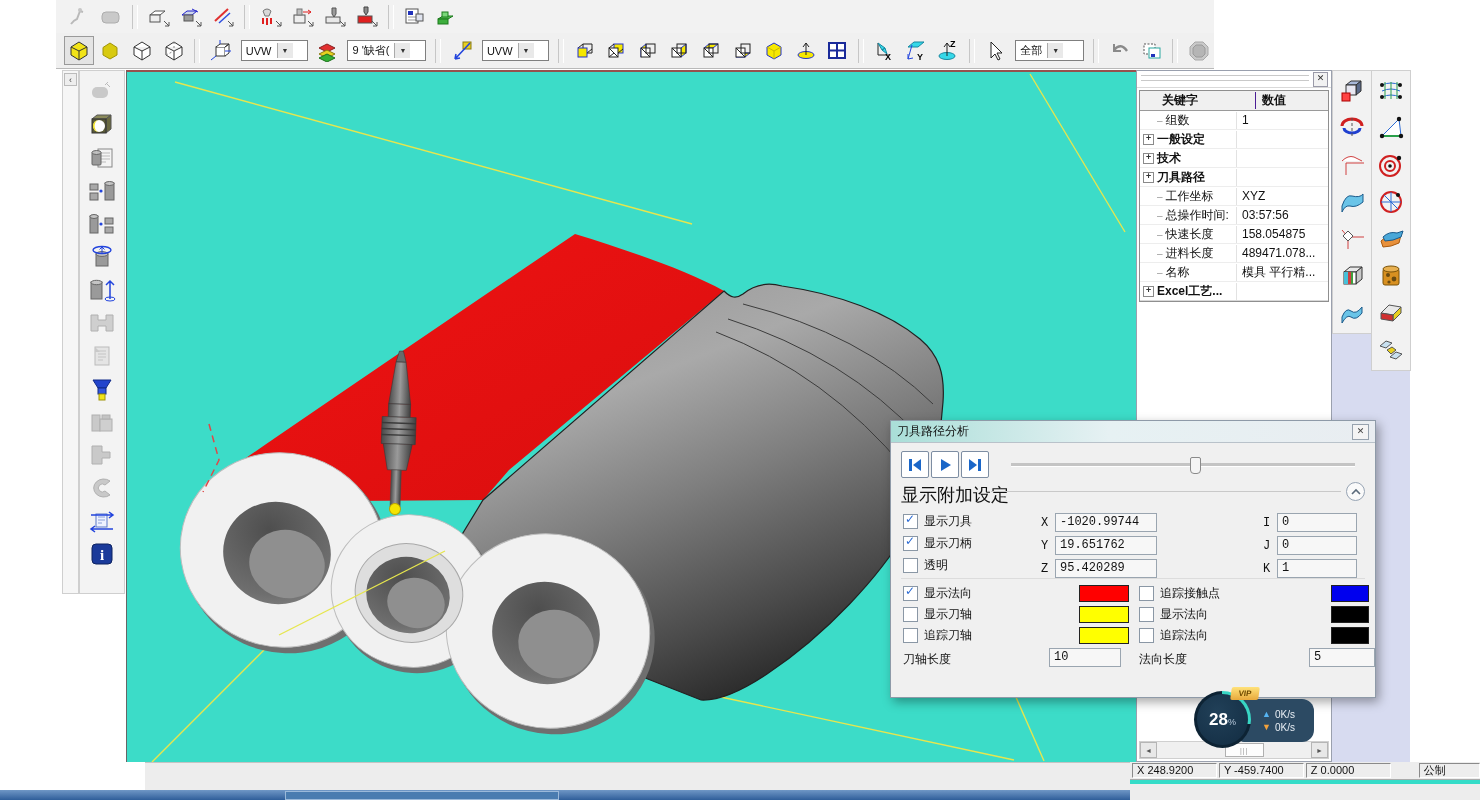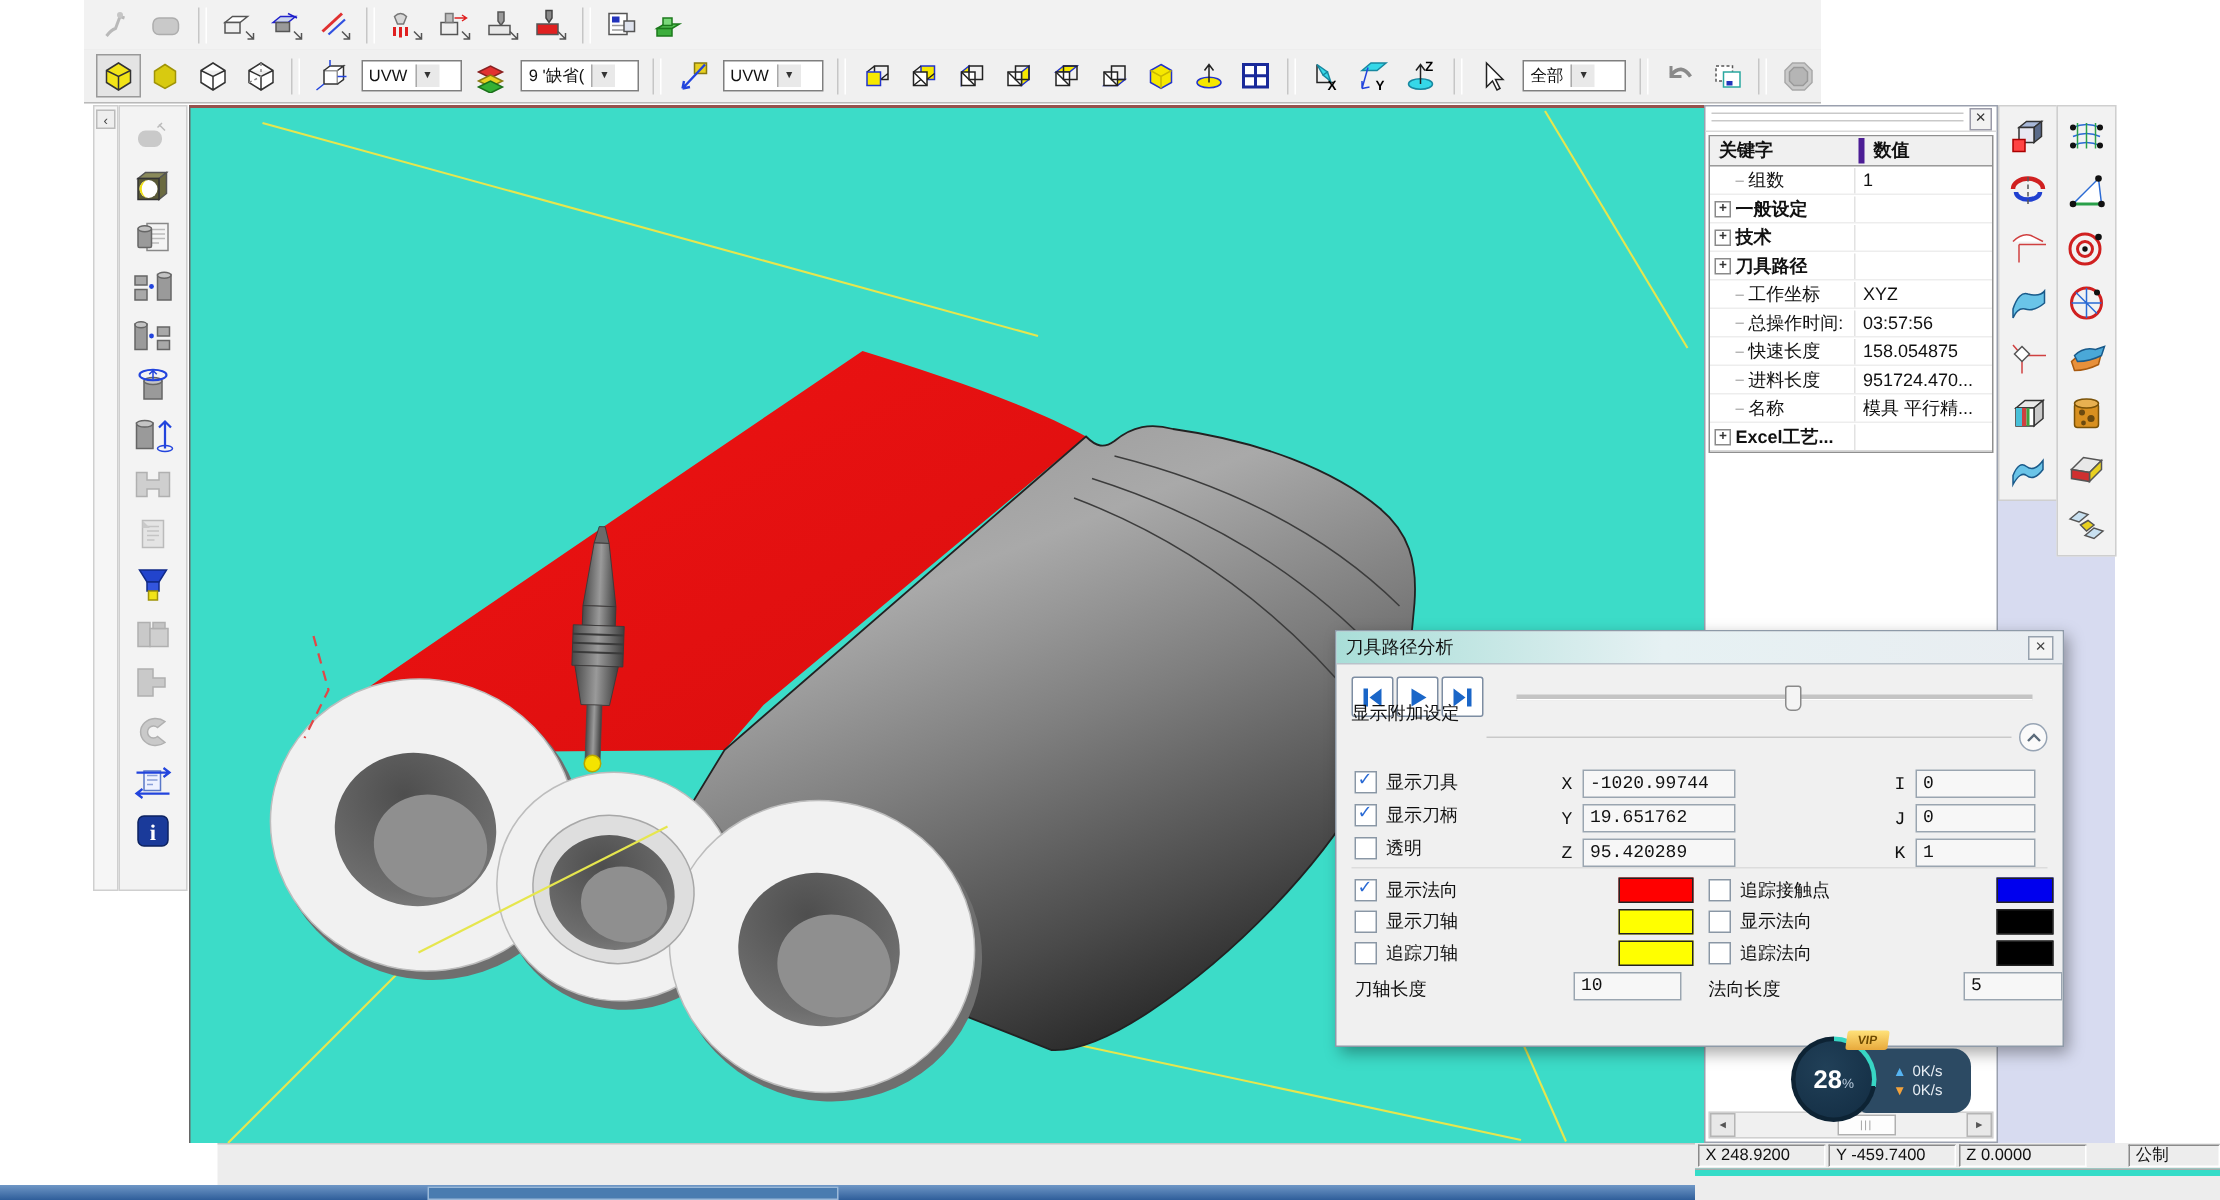--- a/index.html
+++ b/index.html
@@ -30,21 +30,21 @@
       border-top:2px solid #96524e;border-left:1px solid #666;box-sizing:border-box}
   #viewport svg{display:block}
   
   #rightpanel{left:1136px;top:70px;width:196px;height:692px;background:#fff;border:1px solid #9aa0ae;box-sizing:border-box}
   #rp-top{height:16px;border-bottom:1px solid #d9d9d9;position:relative}
   #rp-top .groove{position:absolute;left:4px;right:22px;height:2px;border-top:1px solid #c9c9c9;border-bottom:1px solid #fff}
   #rp-close{position:absolute;right:3px;top:1px;width:13px;height:13px;border:1px solid #9a9aa8;background:#f2f2f2;
       font-size:9px;line-height:11px;text-align:center;color:#333}
   .tbl{margin:2px;border:1px solid #8f8f8f}
   .thead{display:flex;height:19px;background:#f0f0f0;border-bottom:1px solid #9a9a9a;align-items:center}
-  .thead .hk{width:93px;padding-left:6px;border-right:4px solid #4c1d95;font-weight:bold}
+  .thead .hk{width:93px;padding-left:22px;border-right:1px solid #4c1d95;font-weight:bold}
   .thead .hv{padding-left:6px;font-weight:bold}
   .trow{display:flex;height:18px;align-items:center;border-bottom:1px solid #ededed}
   .trow .key{width:93px;padding-left:3px;display:flex;align-items:center;gap:3px;border-right:1px solid #e2e2e2;
       white-space:nowrap;overflow:hidden}
   .trow .val{padding-left:5px;white-space:nowrap;overflow:hidden}
   .exp{visibility:hidden;flex:0 0 9px;width:9px;height:9px;border:1px solid #8a8a8a;background:#fff;
       font-size:9px;line-height:7px;text-align:center;color:#333}
   .exp.on{visibility:visible}
   .trow:has(.exp.on){font-weight:bold}
   .tick{color:#999;font-size:10px}
@@ -67,21 +67,21 @@
       box-shadow:3px 4px 10px rgba(0,0,0,.35);box-sizing:border-box;z-index:5}
   #dlg-title{height:21px;background:linear-gradient(90deg,#a9ded8,#e6f1f3 45%,#e9edf1);display:flex;
       align-items:center;padding:0 6px;border-bottom:1px solid #b9c2ca;font-size:12px}
   #dlg-close{margin-left:auto;width:15px;height:14px;border:1px solid #97a2ae;background:#f4f4f4;
       font-size:9px;line-height:12px;text-align:center;color:#444}
   #dlg-body{position:relative;height:255px}
   .pbtn{position:absolute;width:26px;height:25px;background:#fff;border:1px solid #7d8da2;border-radius:2px;
       display:flex;align-items:center;justify-content:center}
   #sl-track{position:absolute;left:120px;right:20px;top:20px;height:3px;background:#c4c4c4;border-bottom:1px solid #fff}
   #sl-thumb{position:absolute;left:52%;top:-6px;width:9px;height:15px;background:#f4f4f4;border:1px solid #8a8a8a;border-radius:2px 2px 4px 4px}
-  #sec-label{position:absolute;left:10px;top:24px;font-size:12px}
+  #sec-label{position:absolute;left:10px;top:40px;font-size:18px}
   #sec-line{position:absolute;left:100px;right:34px;top:48px;border-top:1px solid #c9c9c9}
   #sec-chev{position:absolute;right:10px;top:39px;width:17px;height:17px;border:1px solid #97a4b4;border-radius:50%;
       background:#fafafa;display:flex;align-items:center;justify-content:center}
   .cbrow{position:absolute;display:flex;align-items:center;gap:6px;height:15px}
   .cb{width:13px;height:13px;border:1px solid #8a97a5;background:#fff;position:relative}
   .cb.on::after{content:"✓";position:absolute;left:1px;top:-3px;font-size:12px;color:#2a6ad4;font-weight:bold}
   .axlbl{position:absolute;font-family:"Liberation Mono","DejaVu Sans Mono",monospace;font-size:12px}
   .field{position:absolute;height:17px;background:#f4f4f4;border:1px solid #9aa5b0;font-size:12px;
       padding:0 4px;line-height:17px;font-family:"Liberation Mono","DejaVu Sans Mono",monospace;background:#f7f7f7}
   .swatch{position:absolute;width:48px;height:15px;border:1px solid #222}
@@ -643,21 +643,21 @@
           <span>快速长度</span>
         </span>
       <span class="val">158.054875</span>
     </div>
     <div class="trow">
       <span class="key">
           <i class="exp">+</i>
           <span class="tick">–</span>
           <span>进料长度</span>
         </span>
-      <span class="val">951724.470...</span>
+      <span class="val">489471.078...</span>
     </div>
     <div class="trow">
       <span class="key">
           <i class="exp">+</i>
           <span class="tick">–</span>
           <span>名称</span>
         </span>
       <span class="val">模具 平行精...</span>
     </div>
     <div class="trow" style="border-bottom:1px solid #d8d8d8">

